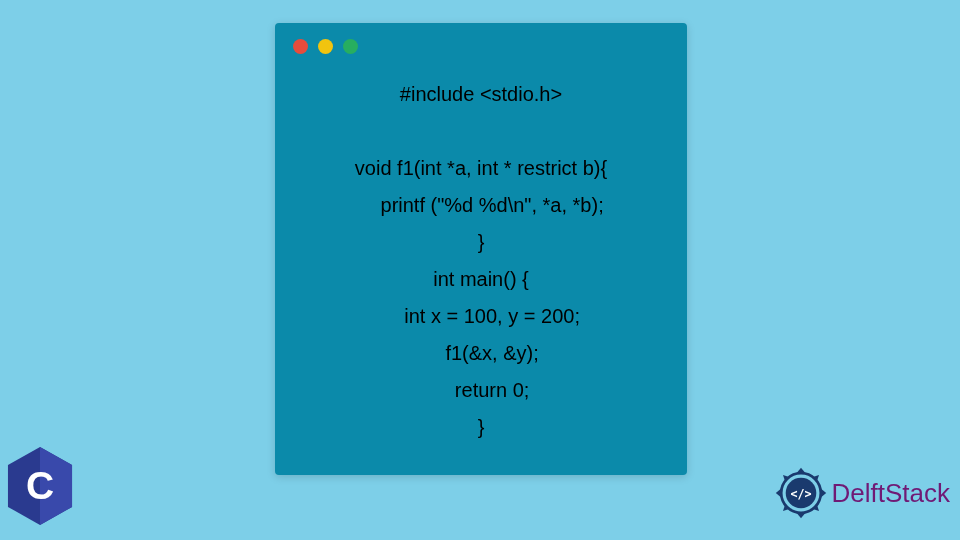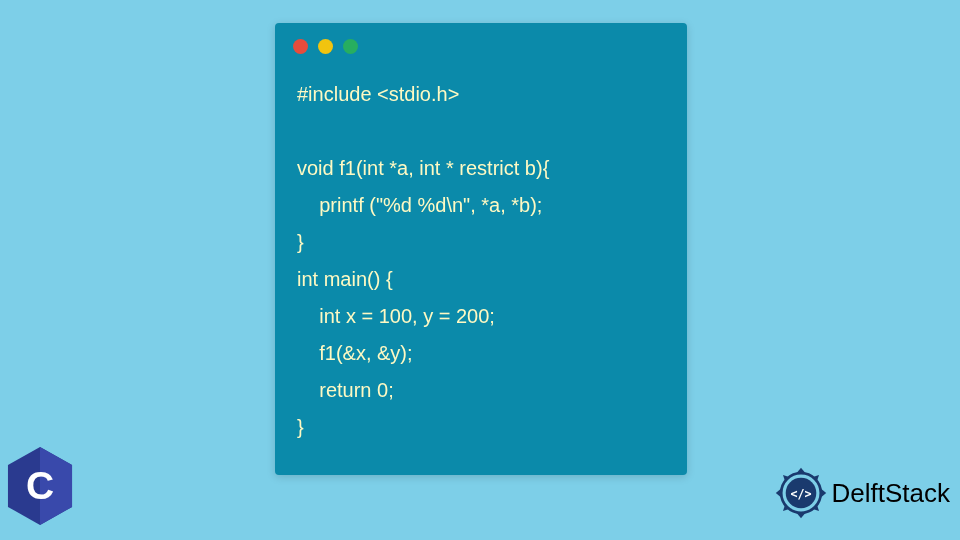--- a/index.html
+++ b/index.html
@@ -32,25 +32,26 @@
     .window-dot {
       width: 15px;
       height: 15px;
       border-radius: 50%;
     }
     .dot-red { background: #e74c3c; }
     .dot-yellow { background: #f1c40f; }
     .dot-green { background: #27ae60; }
     .code-content {
       padding: 14px 22px;
-      color: #fef9c3;
+      color: #000000;
       font-size: 20px;
       line-height: 1.85;
       font-family: Arial, sans-serif;
       white-space: pre;
+      text-align: center;
     }
     .c-logo {
       position: absolute;
       left: 5px;
       bottom: 15px;
       width: 70px;
       height: 78px;
     }
     .c-logo svg {
       width: 100%;
@@ -62,21 +63,21 @@
       bottom: 20px;
       display: flex;
       align-items: center;
       gap: 4px;
     }
     .delftstack-icon {
       width: 54px;
       height: 54px;
     }
     .delftstack-text {
-      color: #000000;
+      color: #701a75;
       font-size: 26px;
       font-weight: 500;
       font-family: Arial, sans-serif;
     }
   </style>
 </head>
 <body>
 
 <div class="code-window">
   <div class="window-controls">

